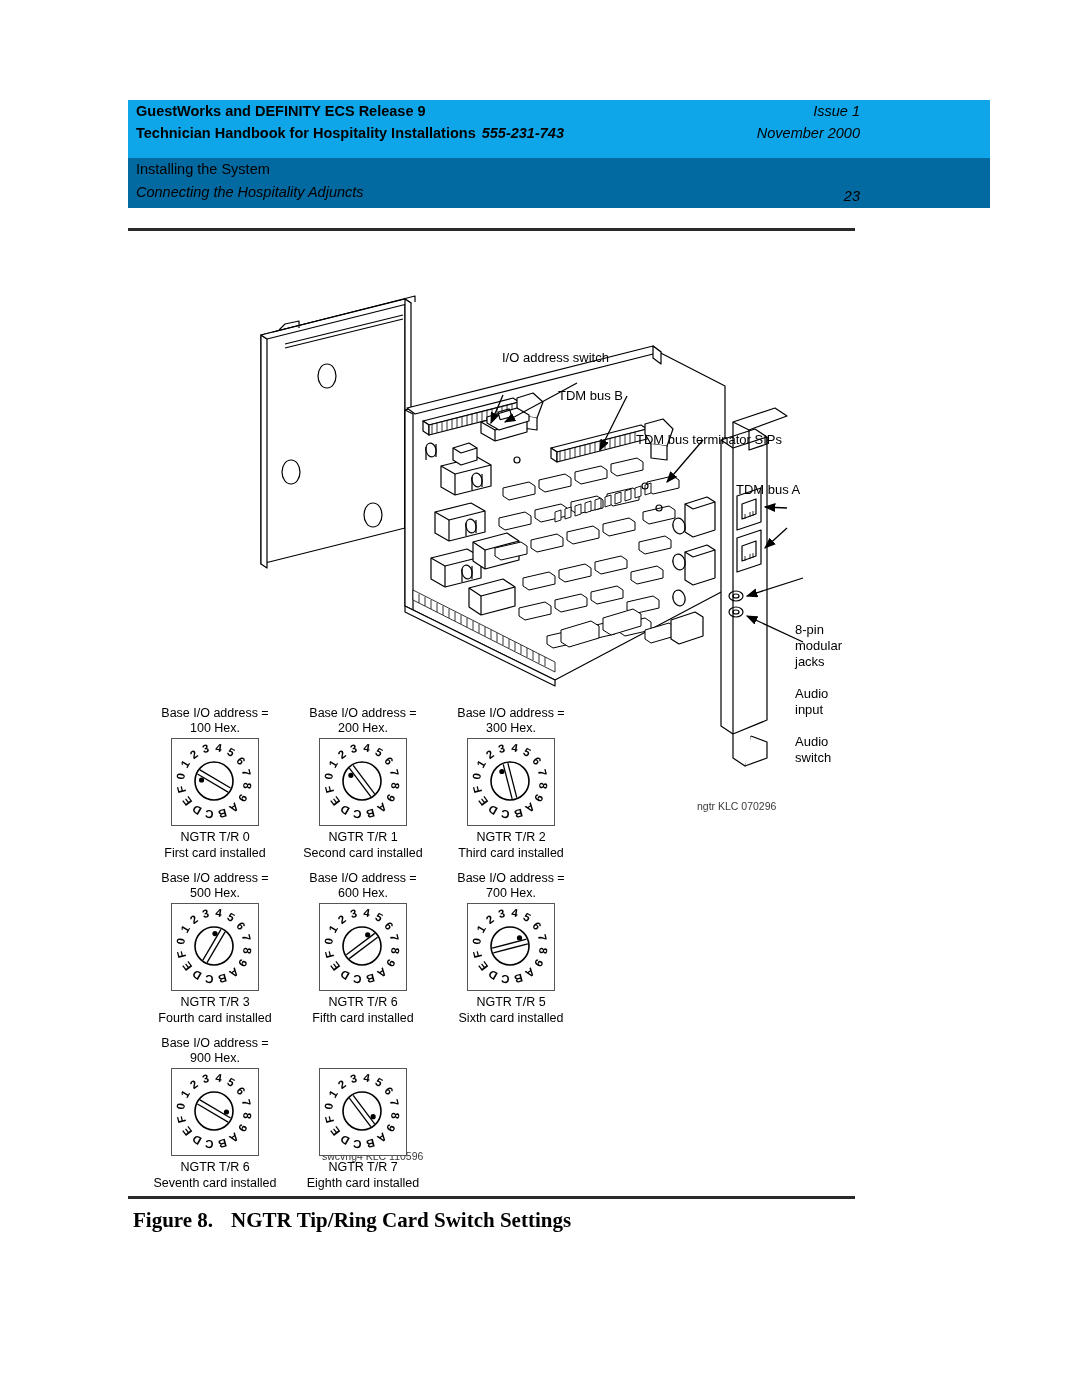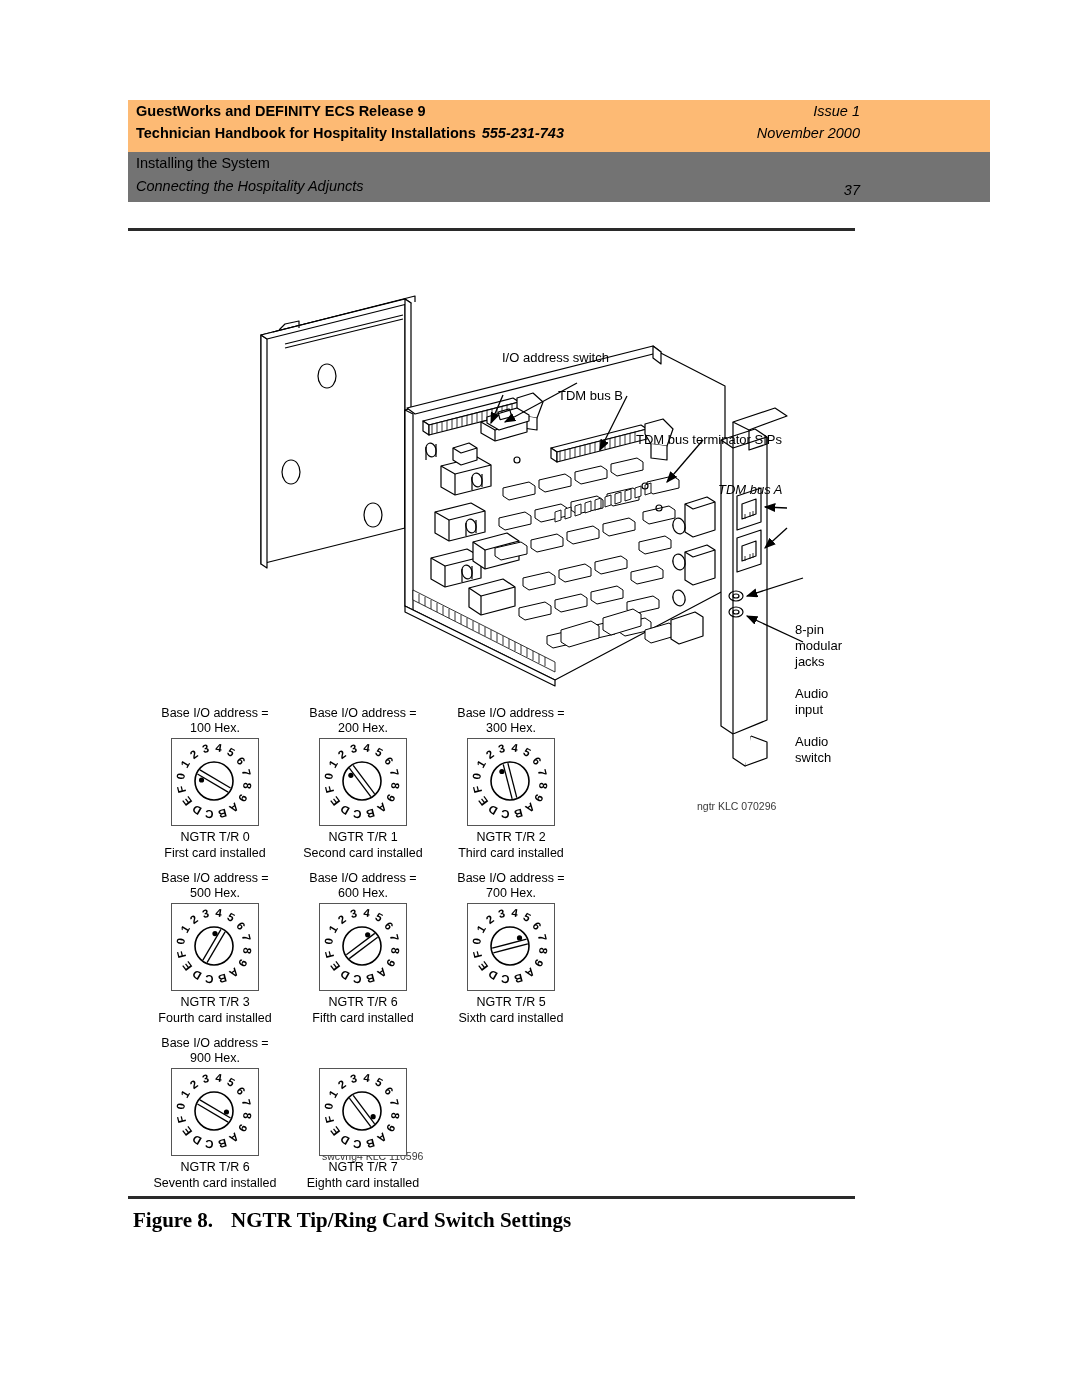--- a/index.html
+++ b/index.html
@@ -22,26 +22,26 @@
     position: absolute;
     left: 128px;
     top: 100px;
     width: 862px;
   }
   .band {
     position: relative;
     box-sizing: border-box;
   }
   .band-top {
-    background: #fdba74;
-    height: 52px;
+    background: #0ea5e9;
+    height: 58px;
     padding: 7px 0 0 0;
   }
   .band-bottom {
-    background: #737373;
+    background: #0369a1;
     height: 50px;
     padding: 4px 0 0 0;
   }
   .band-left {
     position: absolute;
     left: 8px;
     top: 0;
   }
   .band-right {
     position: absolute;
@@ -212,21 +212,21 @@
       <div class="hdr-issue">Issue 1</div>
       <div class="hdr-date">November 2000</div>
     </div>
   </div>
 
   <div class="band band-bottom">
     <div class="band-left">
       <div class="hdr-section">Installing the System</div>
       <div class="hdr-subsection">Connecting the Hospitality Adjuncts</div>
     </div>
-    <div class="hdr-page">37</div>
+    <div class="hdr-page">23</div>
   </div>
 
 </div>
 
 <div class="hrule" id="rule-top"></div>
 
 <div id="illustration">
 
   <svg id="card-art" width="570" height="520" viewBox="0 0 570 520">
     <g fill="none" stroke="#000" stroke-width="1.2" stroke-linejoin="round">
@@ -503,21 +503,21 @@
       <path d="M548 352 L492 326" marker-end="url(#arrowhead)"></path>
     </g>
   </svg>
 
   <div class="callout" style="left:502px; top:110px;">I/O address switch</div>
 
   <div class="callout" style="left:558px; top:148px;">TDM bus B</div>
 
   <div class="callout" style="left:636px; top:192px;">TDM bus terminator SIPs</div>
 
-  <div class="callout" style="left:718px; top:242px;font-style:italic;">TDM bus A</div>
+  <div class="callout" style="left:736px; top:242px;">TDM bus A</div>
 
   <div class="callout" style="left:795px; top:382px;">
     <div>8-pin</div>
     <div>modular</div>
     <div>jacks</div>
   </div>
 
   <div class="callout" style="left:795px; top:446px;">
     <div>Audio</div>
     <div>input</div>

